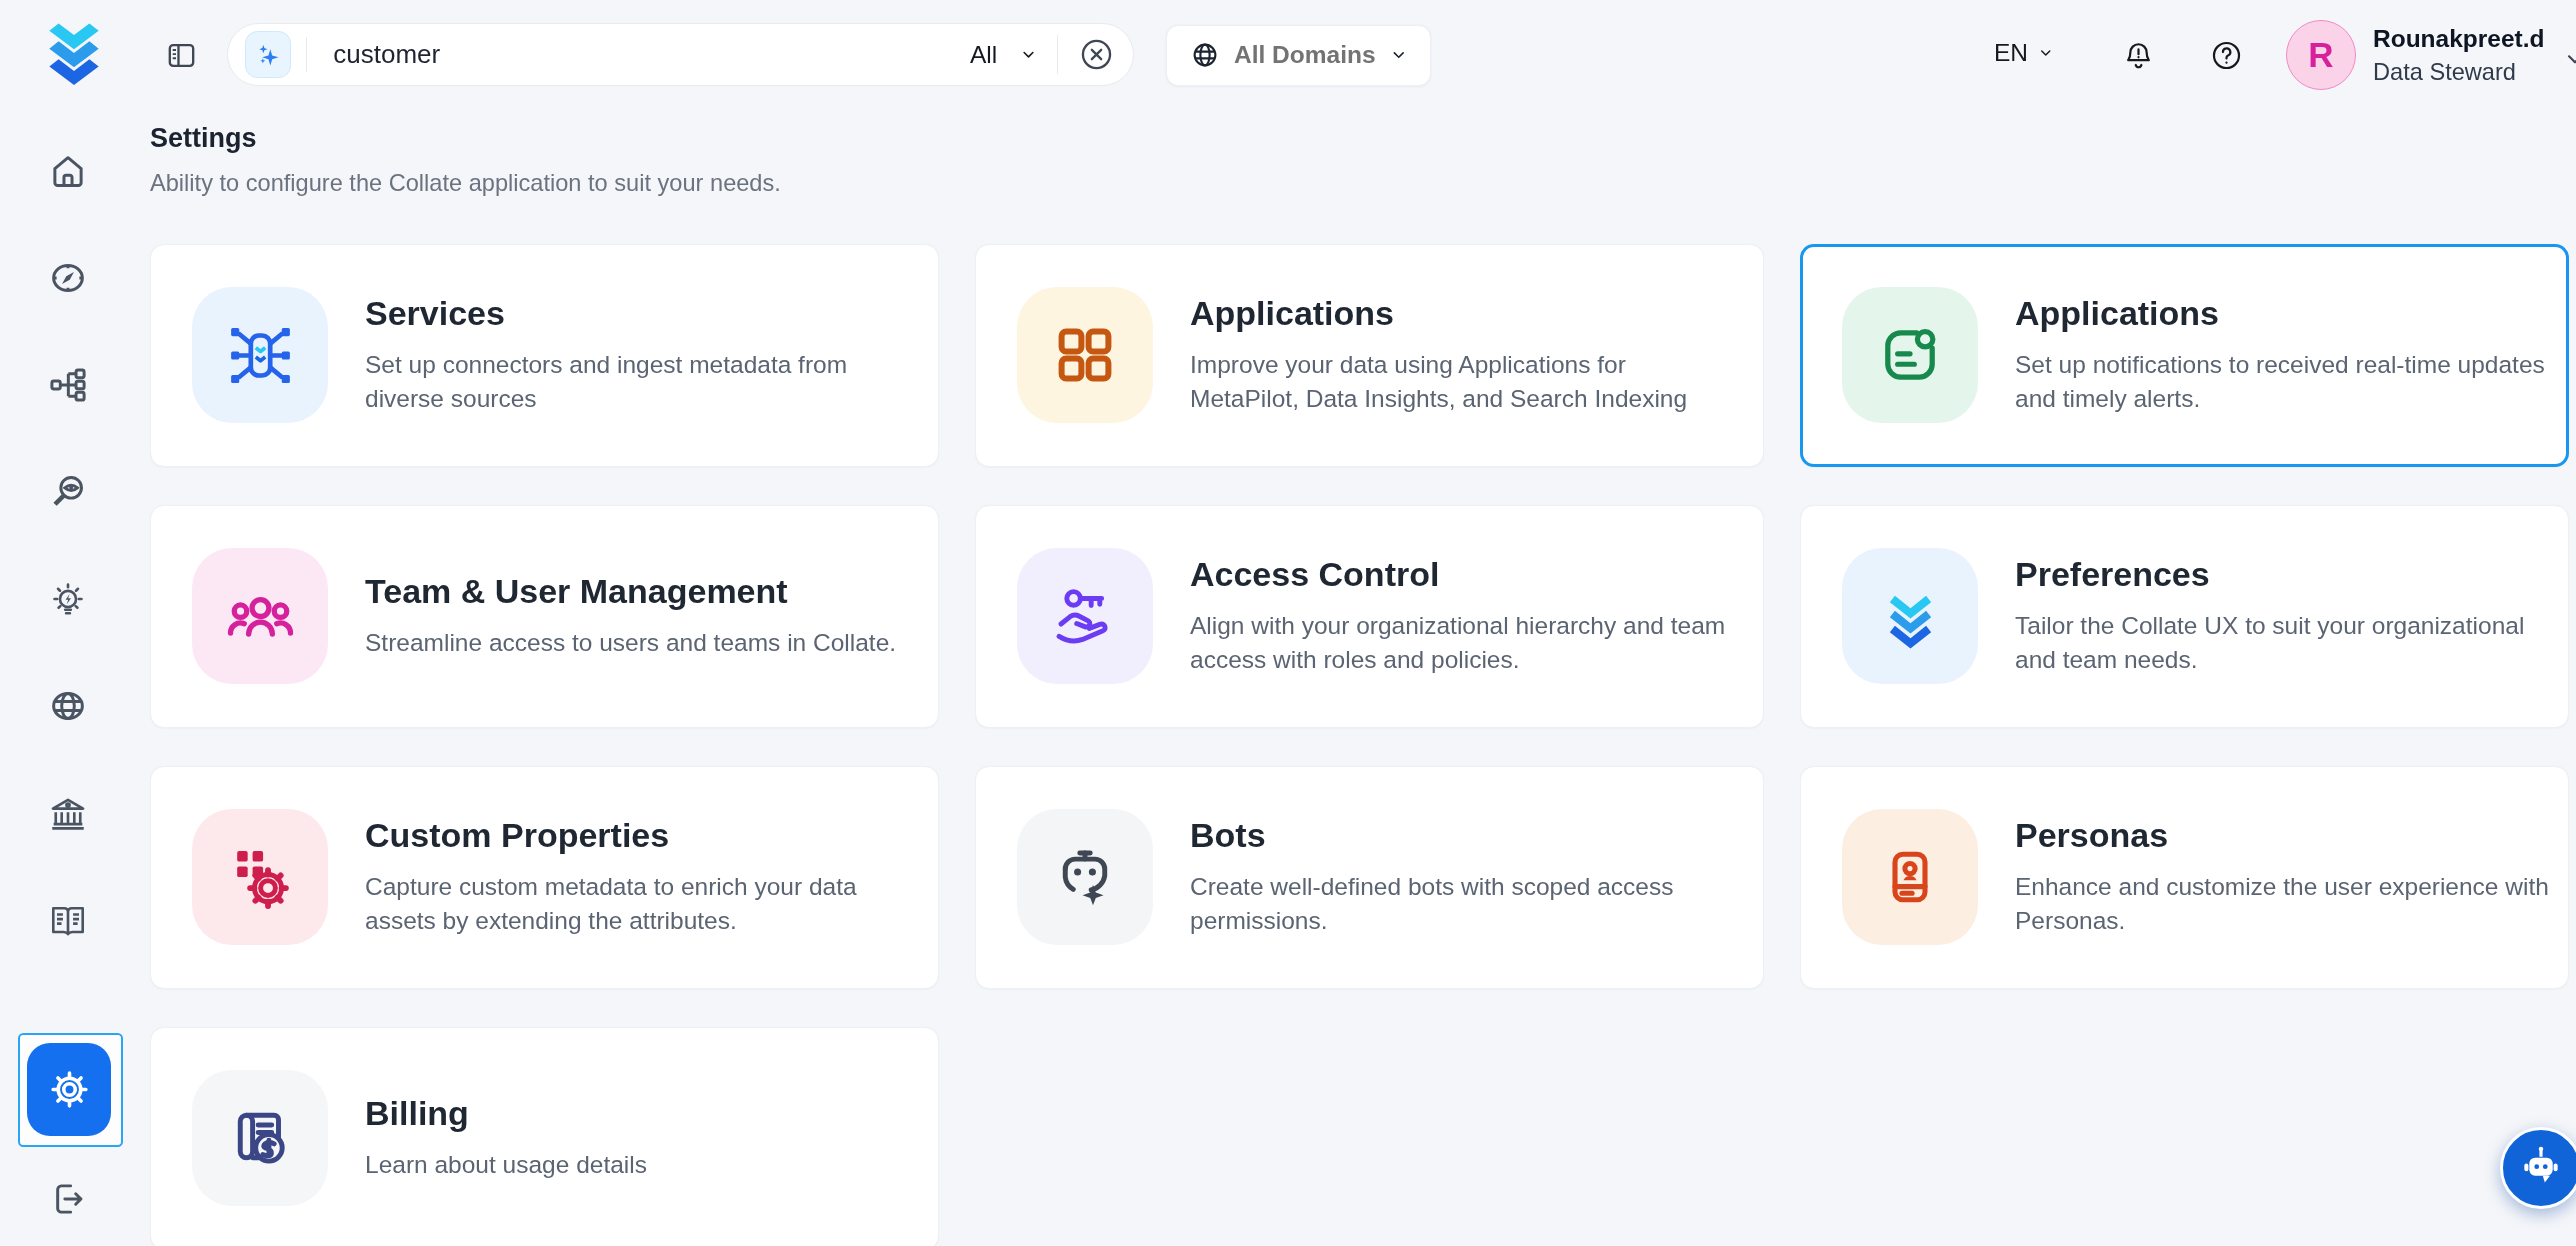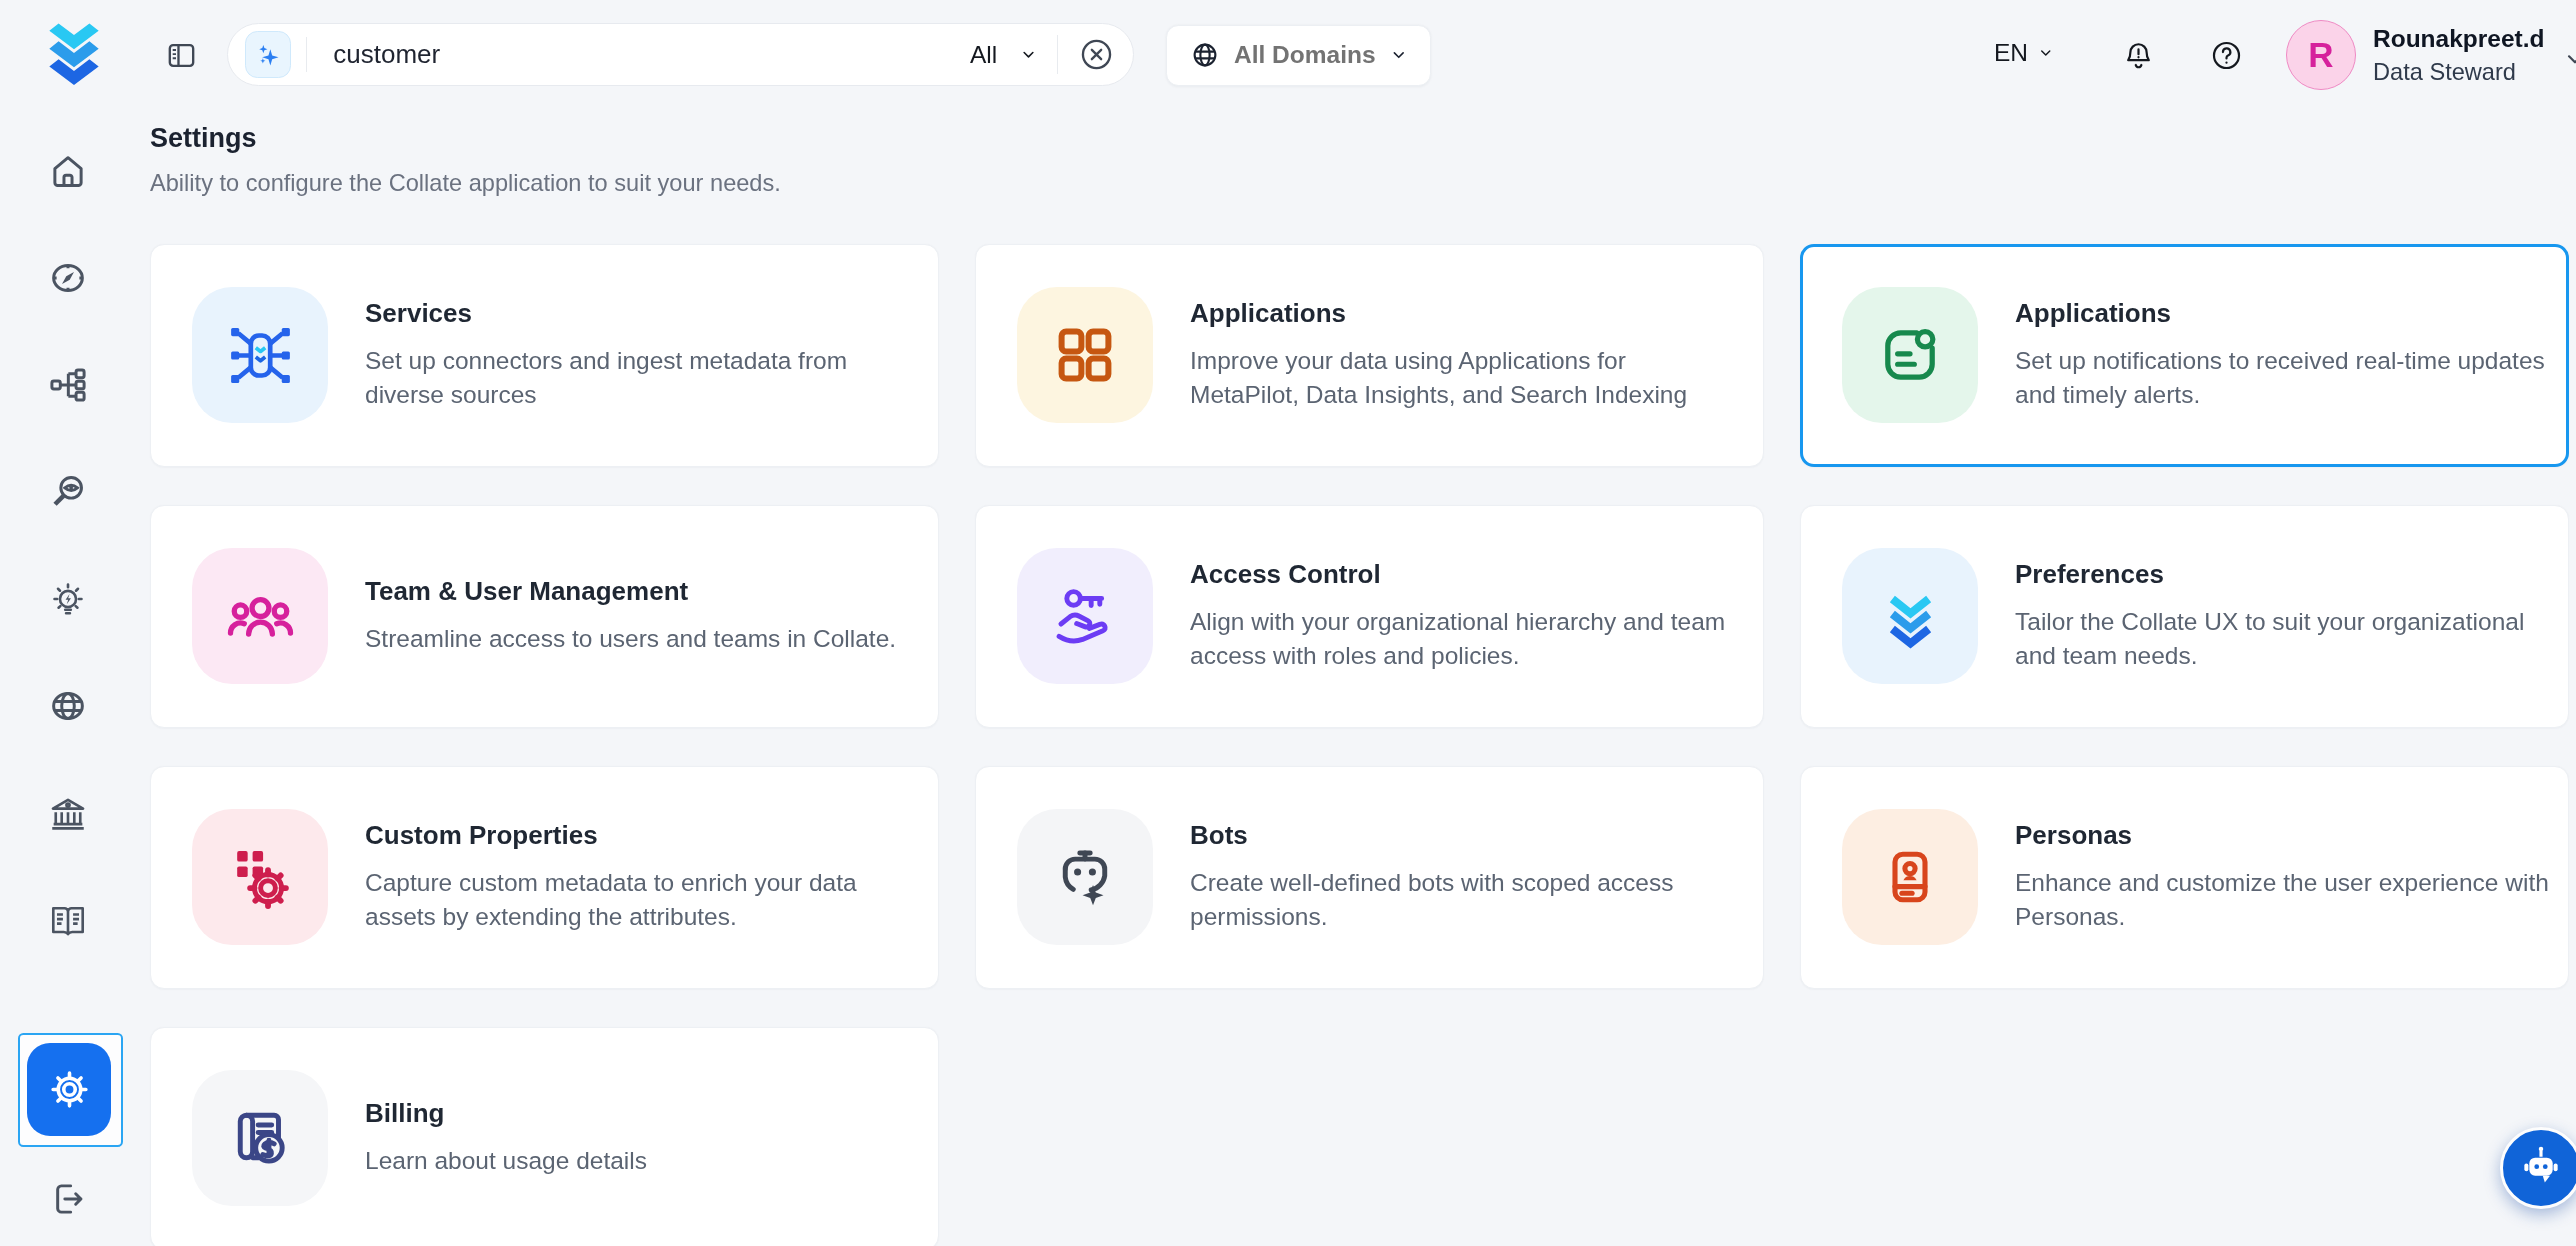--- a/index.html
+++ b/index.html
@@ -89,21 +89,21 @@
     background:#ffffff; border:0.9px solid #edf0f4; border-radius:14px; height:223px;
     display:flex; align-items:center; padding:0 15.8px 0 41px; cursor:pointer;
     box-shadow:0 0.9px 1.8px rgba(25,39,68,.03);
   }
   .card.selected { border:3.5px solid #1797ef; padding:0 13px 0 39px; }
   .tile {
     width:136px; height:136px; border-radius:40px; flex:0 0 auto;
     display:flex; align-items:center; justify-content:center; margin-right:37px;
   }
   .card-text { flex:1; min-width:0; }
-  .card-title { font-size:26px; font-weight:700; color:#1f2733; margin-bottom:15px; }
+  .card-title { font-size:34px; font-weight:700; color:#1f2733; margin-bottom:15px; }
   .card-desc { font-size:24.5px; color:#5b6472; line-height:34px; max-width:551px; }
   .grid > .card:nth-child(3n) .card-desc { max-width:604px; }
 
   
   .bot-fab {
     position:absolute; left:2500px; top:1127px; width:82px; height:82px; border-radius:50%;
     background:#1064d8; border:3.5px solid #fdfdfd;
     box-shadow:0 5.3px 15.8px rgba(16,70,160,.35);
     display:flex; align-items:center; justify-content:center; cursor:pointer;
   }

